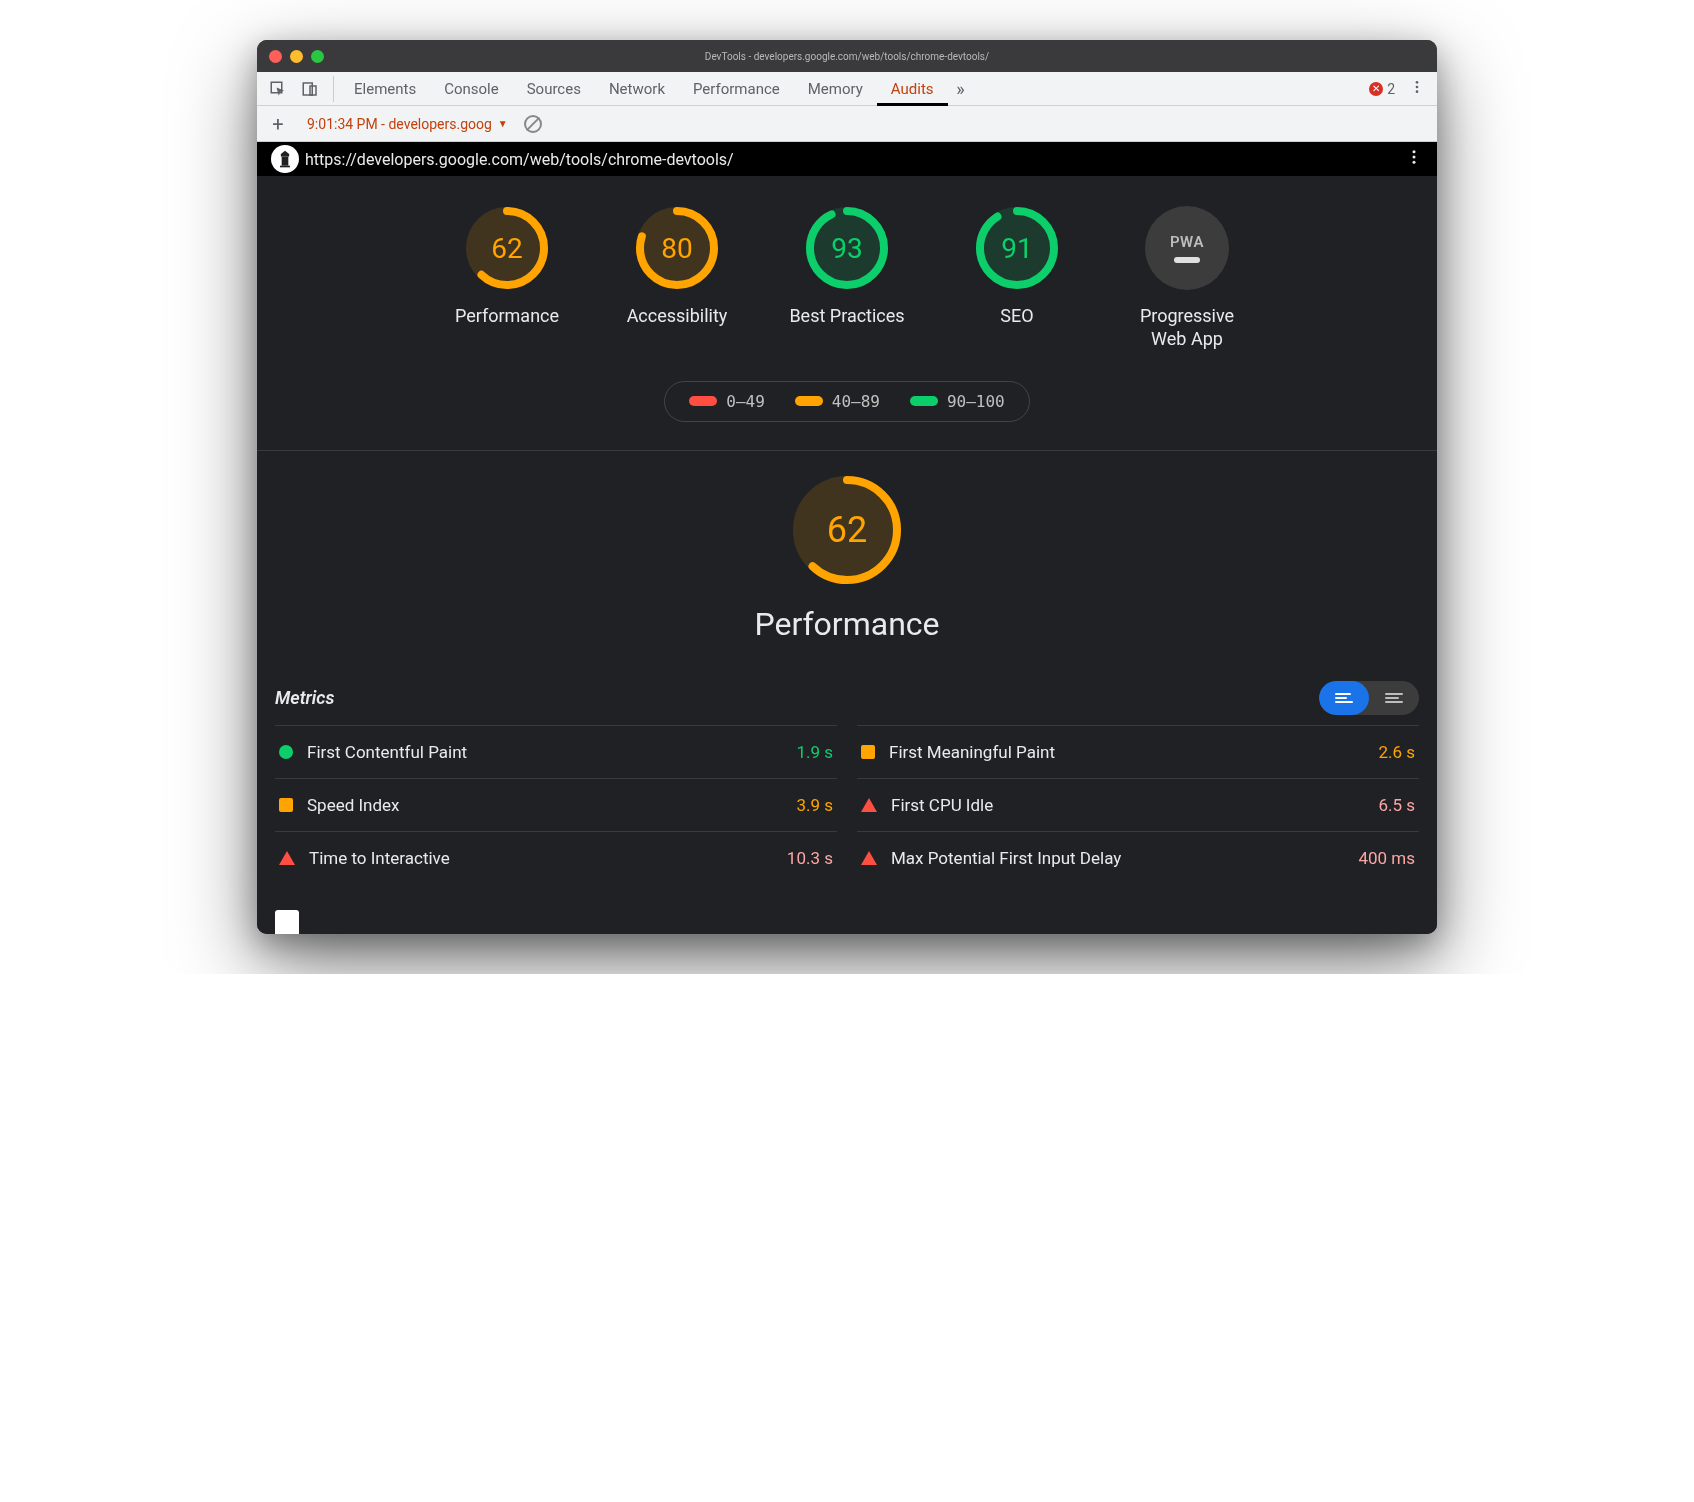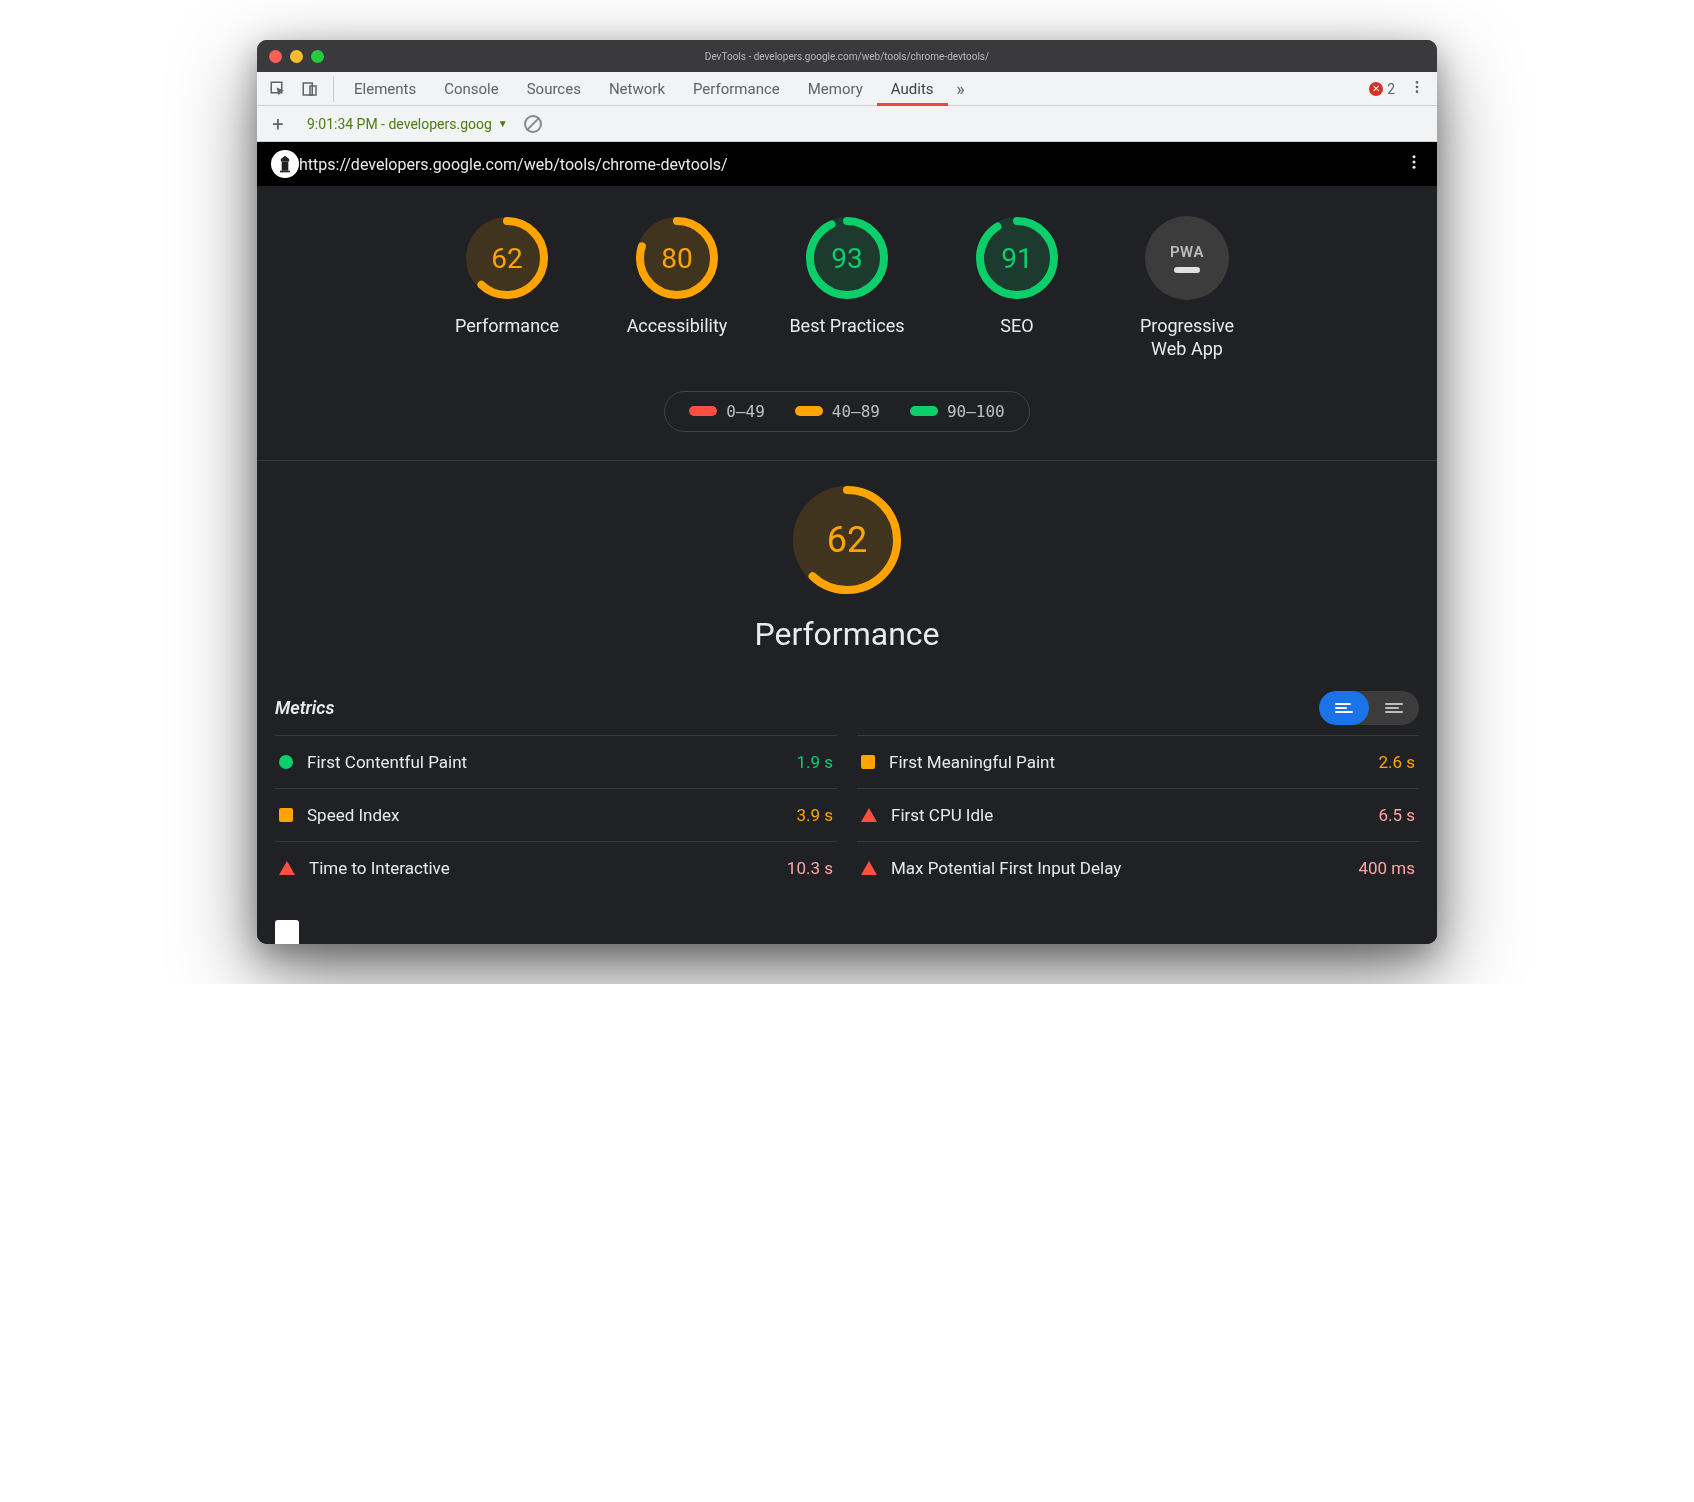--- a/index.html
+++ b/index.html
@@ -48,46 +48,46 @@
   .dt-left-icons { display: flex; gap: 6px; padding-right: 10px; border-right: 1px solid #ccc; margin-right: 6px; }
   .dt-icon-btn {
     width: 26px; height: 26px; display: flex; align-items: center; justify-content: center;
     color: #5f6368; cursor: pointer; border-radius: 3px;
   }
   .dt-tab {
     padding: 0 14px; height: 34px; line-height: 34px;
     color: #5f6368; font-size: 15px; cursor: pointer;
   }
   .dt-tab.active {
-    color: #404040; border-bottom: 3px solid #ef4444; height: 34px;
+    color: #c2410c; border-bottom: 3px solid #000000; height: 34px;
   }
   .dt-right { margin-left: auto; display:flex; align-items:center; gap:10px; }
   .err-badge { display:flex; align-items:center; gap:4px; color:#5f6368; font-size:14px; }
   .err-dot { width:14px; height:14px; border-radius:50%; background:#d93025; color:#fff; font-size:10px; display:flex; align-items:center; justify-content:center; }
   .dt-kebab { padding: 4px; color:#5f6368; cursor:pointer; }
   
   .audit-bar {
     background: #f1f3f4;
     height: 36px;
     display:flex; align-items:center;
     padding: 0 8px; gap: 10px;
     border-bottom: 1px solid #cfcfcf;
   }
   .plus-btn { width:26px; height:26px; color:#5f6368; display:flex; align-items:center; justify-content:center; font-size:20px; cursor:pointer;}
   .audit-select {
     display:flex; align-items:center; gap:6px;
-    color:#4d7c0f; font-size:14px; padding:4px 6px; cursor:pointer;
+    color:#c2410c; font-size:14px; padding:4px 6px; cursor:pointer;
   }
   .dropdown-caret { font-size:10px; }
   .clear-circle { width:18px; height:18px; border:2px solid #888; border-radius:50%; position:relative; }
   .clear-circle::after { content:""; position:absolute; width:18px; height:2px; background:#888; top:50%; left:50%; transform:translate(-50%,-50%) rotate(-45deg); }
   
   .lh-urlbar {
-    background:#000; height:44px; display:flex; align-items:center;
-    padding:0 14px; gap:0;
+    background:#000; height:34px; display:flex; align-items:center;
+    padding:0 14px; gap:6px;
   }
   .lh-logo {
     width:28px; height:28px; border-radius:50%; background:#fff;
     display:flex; align-items:center; justify-content:center;
   }
   .lh-url { color:#e8eaed; font-size:16px; flex:1; }
   .lh-kebab { color:#e8eaed; cursor:pointer; }
   
   .report { background:#202124; padding: 20px 0 0 0; }
   .gauges-row {

